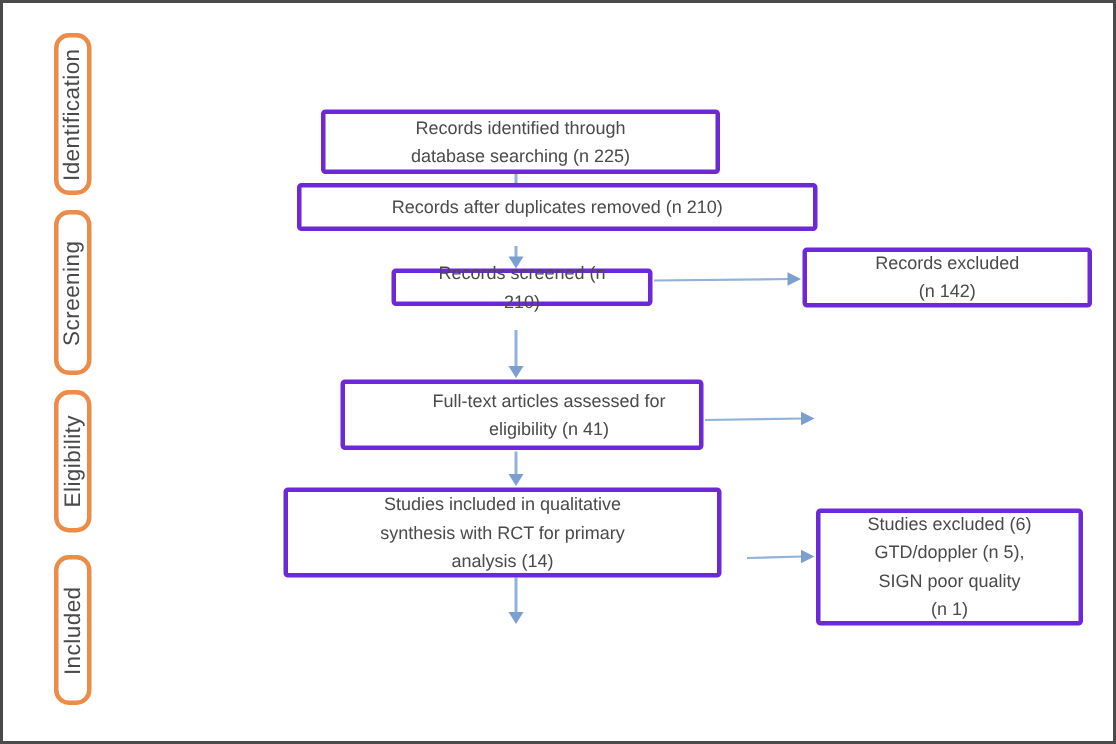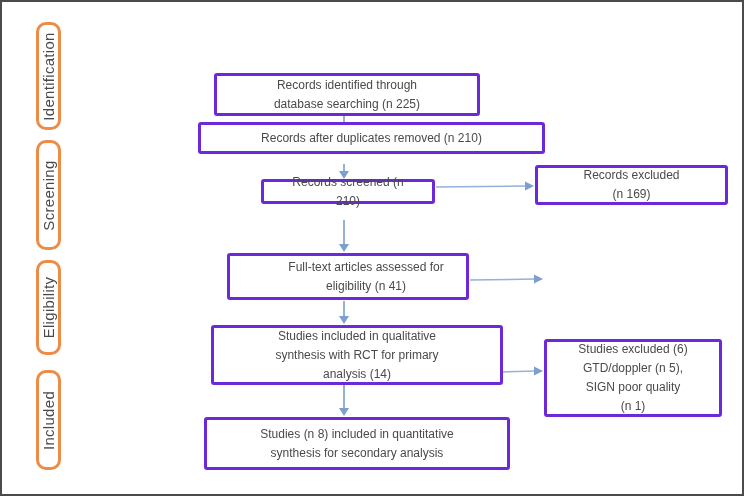--- a/index.html
+++ b/index.html
@@ -64,21 +64,21 @@
   .stage-screening      { left: 34px; top: 138px; width: 25px; height: 110px; }
   .stage-eligibility    { left: 34px; top: 258px; width: 25px; height: 95px;  }
   .stage-included       { left: 34px; top: 368px; width: 25px; height: 100px; }
   
   .box-identified   { left: 212px; top: 71px;  width: 266px; height: 43px; }
   .box-duplicates   { left: 168px; top: 120px; width: 347px; height: 32px; margin-left: 28px; }
   .box-screened     { left: 259px; top: 177px; width: 174px; height: 25px; }
   .box-excluded1    { left: 533px; top: 163px; width: 193px; height: 40px; }
   .box-fulltext     { left: 225px; top: 251px; width: 242px; height: 47px; padding-left: 40px; }
   .box-excluded2    { left: 542px; top: 210px; width: 178px; height: 141px; }
-  .box-qualitative  { left: 209px; top: 323px; width: 292px; height: 60px; }
+  .box-qualitative  { left: 187px; top: 323px; width: 292px; height: 60px; }
   .box-excluded3    { left: 542px; top: 337px; width: 178px; height: 78px; }
   .box-quantitative { left: 202px; top: 415px; width: 306px; height: 53px; }
 </style>
 </head>
 <body>
 
 <div class="frame">
 
   <svg class="arrows" viewBox="0 0 744 496">
     <g>
@@ -134,35 +134,31 @@
   </div>
   <div class="fbox box-duplicates">
     <span>Records after duplicates removed (n 210)</span>
   </div>
   <div class="fbox box-screened">
     <span>Records screened (n
 210)</span>
   </div>
   <div class="fbox box-excluded1">
     <span>Records excluded
-(n 169)</span>
+(n 142)</span>
   </div>
   <div class="fbox box-fulltext">
     <span>Full-text articles assessed for
 eligibility (n 41)</span>
   </div>
   <div class="fbox box-qualitative">
     <span>Studies included in qualitative
 synthesis with RCT for primary
 analysis (14)</span>
   </div>
   <div class="fbox box-excluded3">
     <span>Studies excluded (6)
 GTD/doppler (n 5),
 SIGN poor quality
 (n 1)</span>
   </div>
-  <div class="fbox box-quantitative">
-    <span>Studies (n 8) included in quantitative
-synthesis for secondary analysis</span>
-  </div>
 
 </div>
 
 </body></html>

